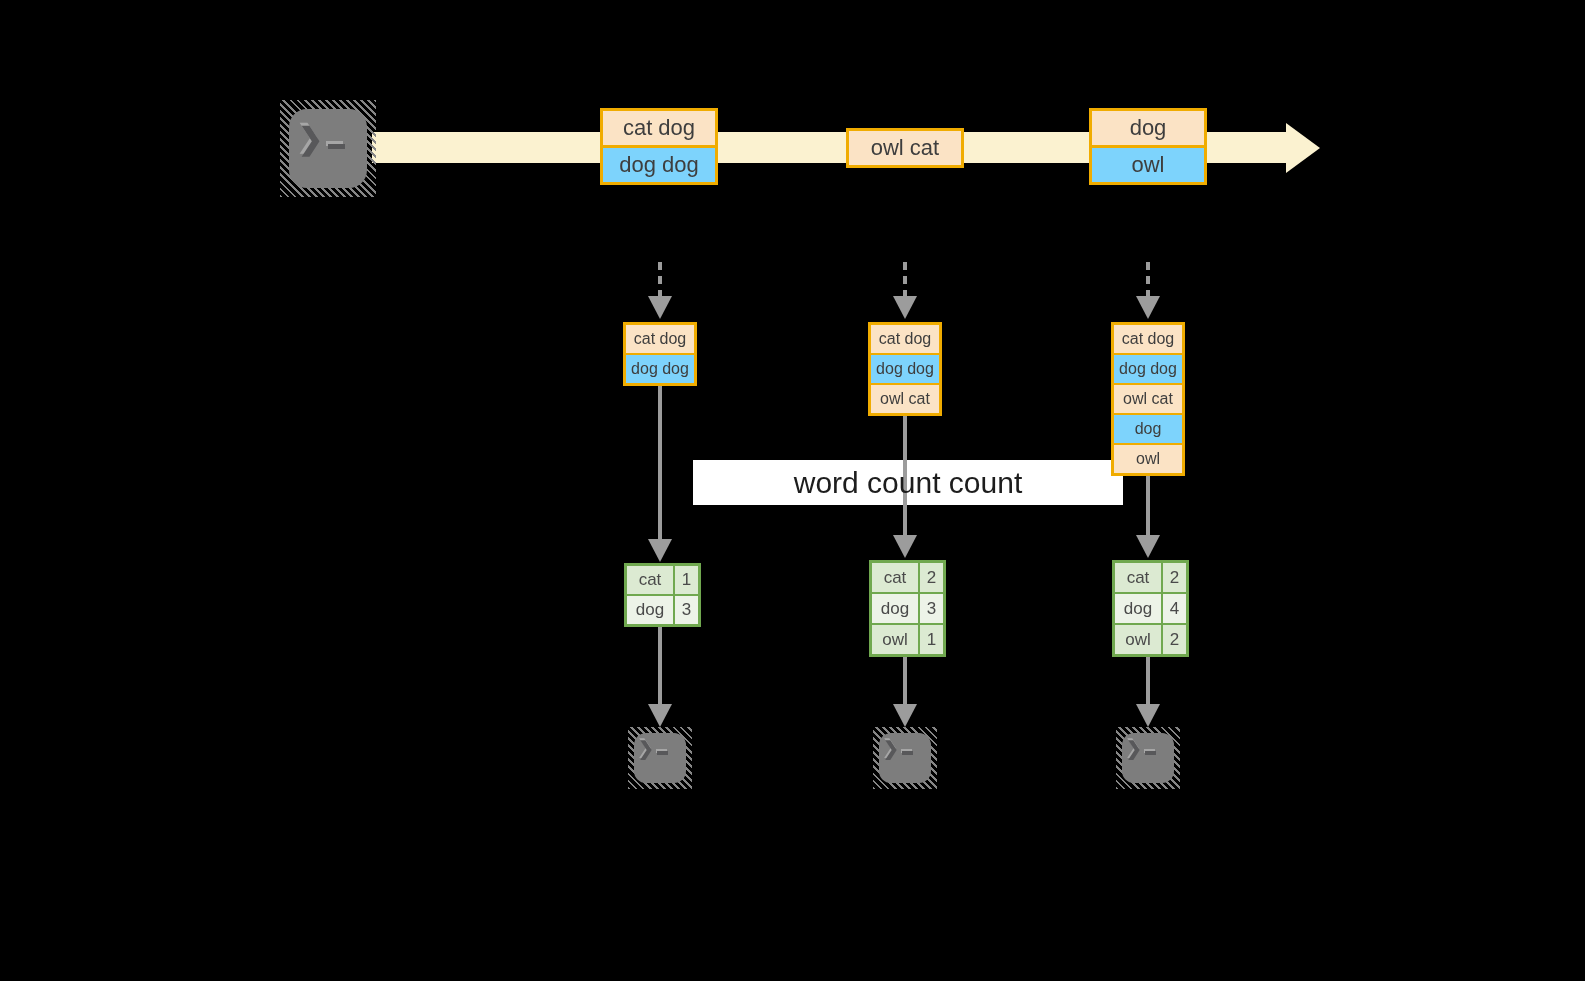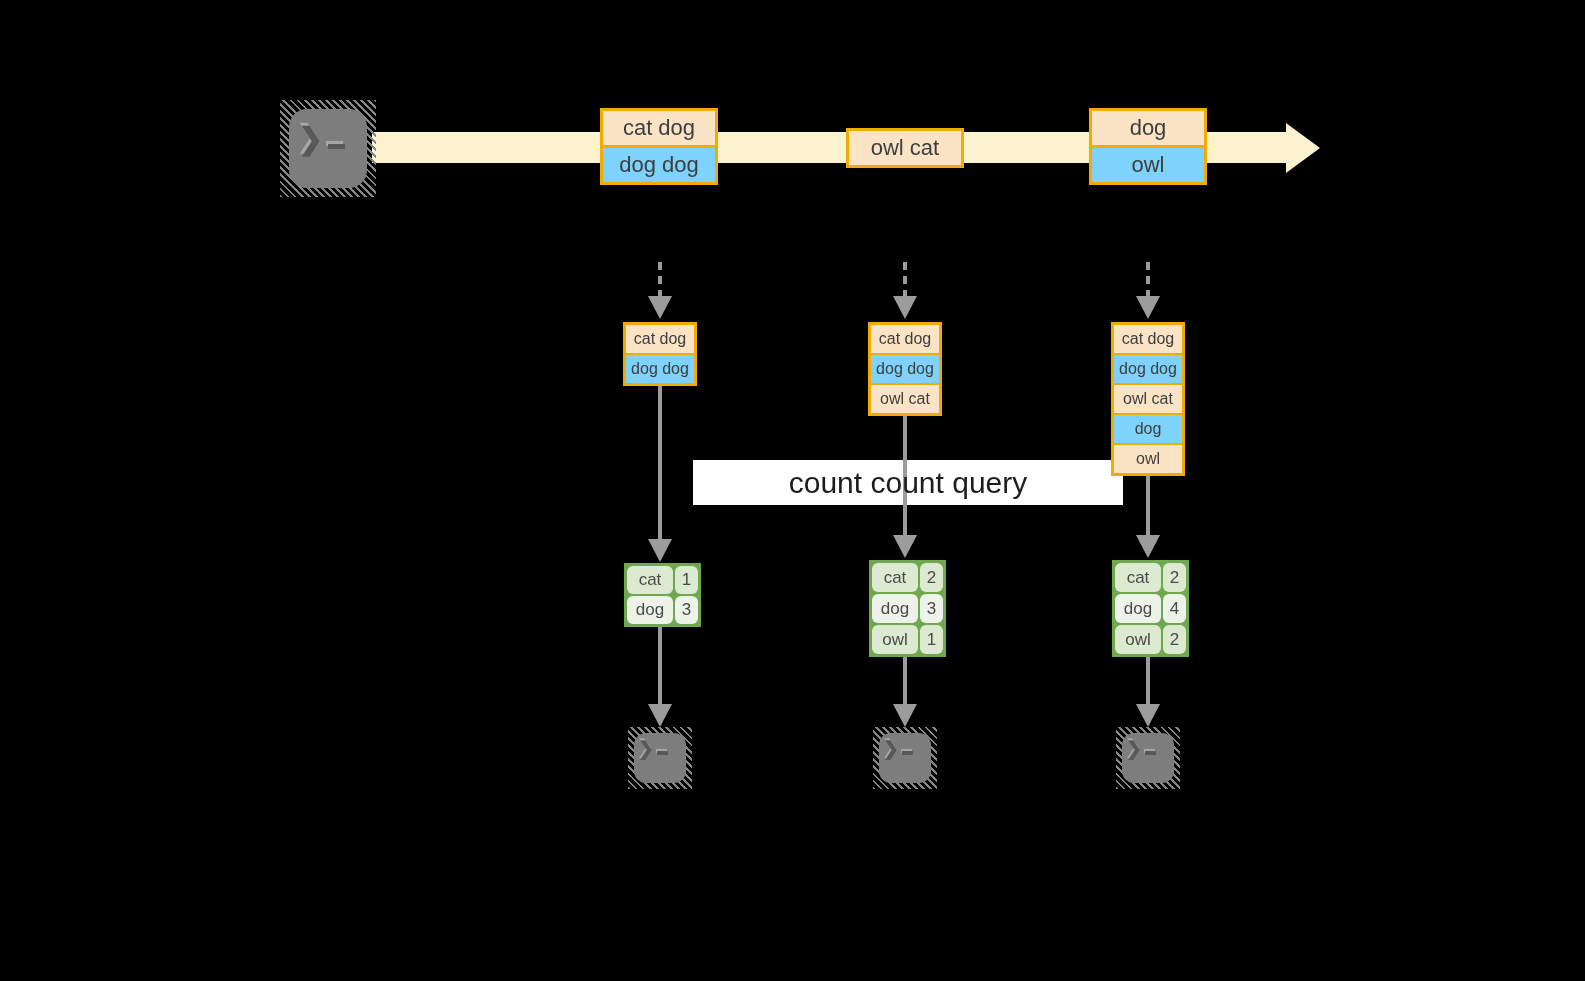--- a/index.html
+++ b/index.html
@@ -42,21 +42,21 @@
   .vdash {position:absolute; width:0; border-left:4px dashed #9c9c9c; z-index:2;}
   .ahead {position:absolute; width:0; height:0; z-index:2;
     border-left:12px solid transparent; border-right:12px solid transparent; border-top:23px solid #9c9c9c;}
   
   .band {position:absolute; left:693px; top:460px; width:430px; height:45px; background:#ffffff; z-index:1;}
   .band-label {position:absolute; left:693px; top:460px; width:430px; height:45px; z-index:5;
     display:flex; align-items:center; justify-content:center; font-size:30px; color:#1d1d1d;}
   
   .gtable {position:absolute; display:grid; grid-template-columns:46px 23px; gap:2px;
     border:3px solid #70a84f; background:#70a84f; z-index:3;}
-  .gcell {display:flex; align-items:center; justify-content:center; font-size:17px; color:#4a4a4a; height:28px;border-radius:6px;}
+  .gcell {display:flex; align-items:center; justify-content:center; font-size:17px; color:#4a4a4a; height:28px;}
   .g29 .gcell {height:29px;}
   .green-dark {background:#dcead2;}
   .green-light {background:#edf3e8;}
 </style>
 </head>
 <body>
 
 <div class="canvas">
 
   <div class="terminal term-top">
@@ -98,21 +98,21 @@
   </div>
   <div class="obox batch-box" style="left:1111px; top:322px;">
     <div class="orow peach-dark">cat dog</div>
     <div class="orow peach-light">dog dog</div>
     <div class="orow peach-dark">owl cat</div>
     <div class="orow peach-light">dog</div>
     <div class="orow peach-dark">owl</div>
   </div>
 
   <div class="band"></div>
-  <div class="band-label">count count query</div>
+  <div class="band-label">word count count</div>
 
   <div class="vline" style="left:658px; top:386px; height:153px;"></div>
   <div class="ahead" style="left:648px; top:539px;"></div>
   <div class="vline" style="left:903px; top:416px; height:119px;"></div>
   <div class="ahead" style="left:893px; top:535px;"></div>
   <div class="vline" style="left:1146px; top:476px; height:59px;"></div>
   <div class="ahead" style="left:1136px; top:535px;"></div>
 
   <div class="gtable" style="left:624px; top:563px;">
     <div class="gcell green-dark">cat</div>

